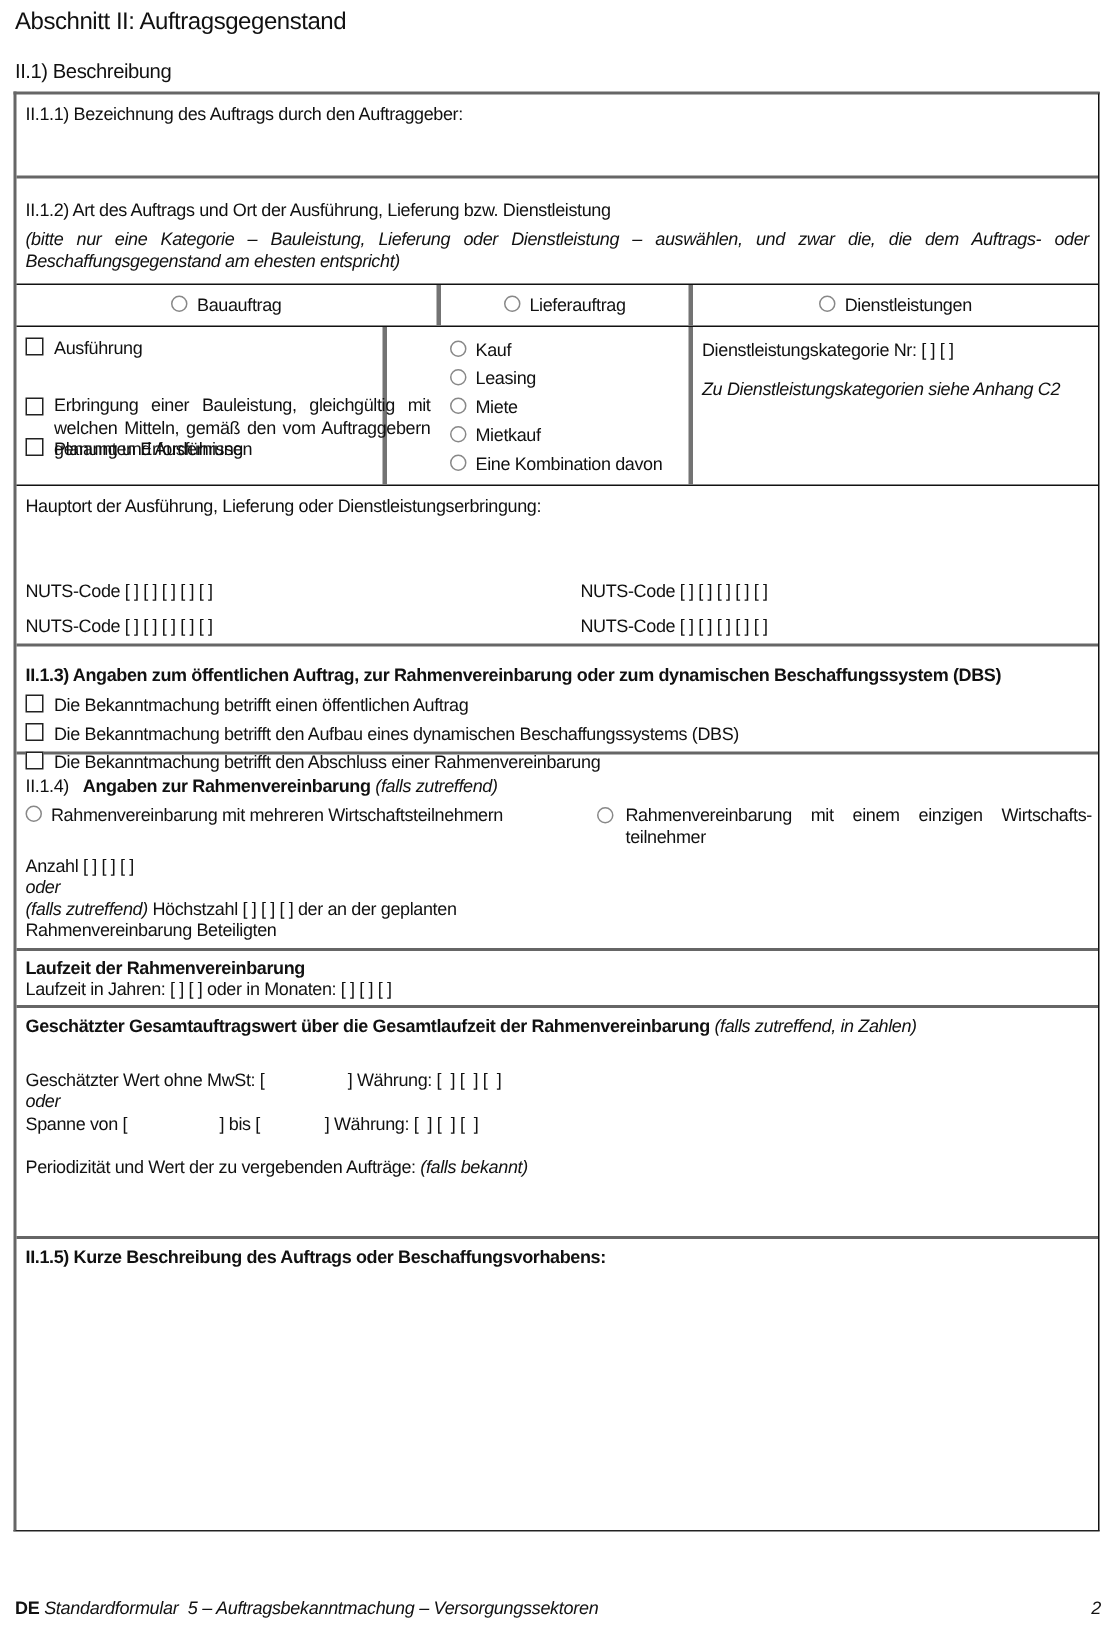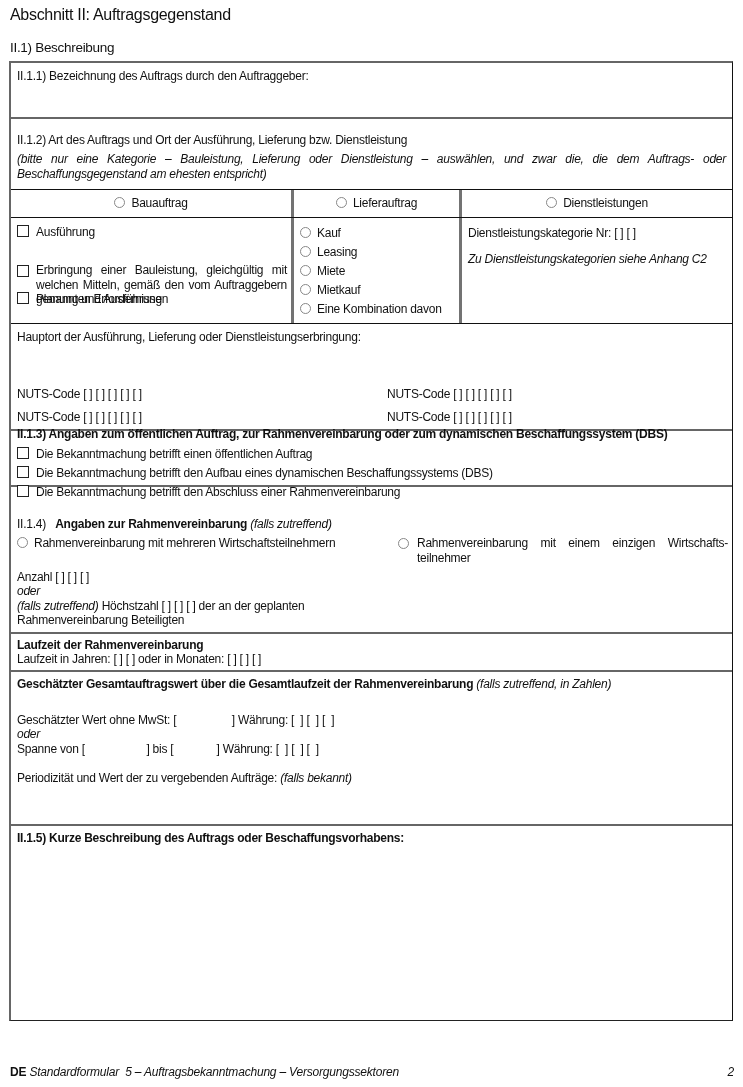--- a/index.html
+++ b/index.html
@@ -51,21 +51,21 @@
     </div>
     <div class="col3" style="left:283px; width:168px;">
       <div style="text-align:center; padding-top:6px;"><span class="radio"></span><span>Lieferauftrag</span></div>
     </div>
     <div class="col3" style="left:451px; right:0; border-right:none;">
       <div style="text-align:center; padding-top:6px;"><span class="radio"></span><span>Dienstleistungen</span></div>
     </div>
   </div>
 
   <div class="block txt" style="top:155px; height:106px; border-bottom:1px solid #111;">
-    <div class="col3" style="left:0; width:283px;">
+    <div class="col3" style="left:0; width:247px;">
       <div style="position:absolute; left:6px; top:7px;"><span class="check"></span><span>Ausführung</span></div>
       <div style="position:absolute; left:6px; top:26px;margin-top:48px;"><span class="check"></span><span>Planung und Ausführung</span></div>
       <div style="position:absolute; left:6px; top:45px; width:270px;">
         <span class="check" style="position:absolute; left:0; top:2px;"></span>
         <div class="justify" style="margin-left:19px; line-height:14.5px;">Erbringung einer Bauleistung, gleichgültig mit welchen Mitteln, gemäß den vom Auftraggebern genannten Erfordernissen</div>
       </div>
     </div>
     <div class="col3" style="left:283px; width:168px;">
       <div style="position:absolute; left:6px; top:8px;"><span class="radio"></span><span>Kauf</span></div>
       <div style="position:absolute; left:6px; top:27px;"><span class="radio"></span><span>Leasing</span></div>
@@ -80,21 +80,21 @@
   </div>
 
   <div class="block txt" style="top:261px; height:107px;">
     <div class="lbl" style="left:6px; top:6px;">Hauptort der Ausführung, Lieferung oder Dienstleistungserbringung:</div>
     <div class="lbl" style="left:6px; top:63px;">NUTS-Code [  ] [  ] [  ] [  ] [  ]</div>
     <div class="lbl" style="left:376px; top:63px;">NUTS-Code [  ] [  ] [  ] [  ] [  ]</div>
     <div class="lbl" style="left:6px; top:86px;">NUTS-Code [  ] [  ] [  ] [  ] [  ]</div>
     <div class="lbl" style="left:376px; top:86px;">NUTS-Code [  ] [  ] [  ] [  ] [  ]</div>
   </div>
 
-  <div class="block txt" style="top:360px; height:64px;">
+  <div class="block txt" style="top:376px; height:64px;">
     <div class="lbl" style="left:6px; top:4px; font-weight:bold;">II.1.3) Angaben zum öffentlichen Auftrag, zur Rahmenvereinbarung oder zum dynamischen Beschaffungssystem (DBS)</div>
     <div class="lbl" style="left:6px; top:24px;"><span class="check"></span><span>Die Bekanntmachung betrifft einen öffentlichen Auftrag</span></div>
     <div class="lbl" style="left:6px; top:43px;"><span class="check"></span><span>Die Bekanntmachung betrifft den Aufbau eines dynamischen Beschaffungssystems (DBS)</span></div>
     <div class="lbl" style="left:6px; top:62px;"><span class="check"></span><span>Die Bekanntmachung betrifft den Abschluss einer Rahmenvereinbarung</span></div>
   </div>
 
   <div class="block txt" style="top:450px; height:121px;">
     <div class="lbl" style="left:6px; top:4px;">
       <span>II.1.4)</span>&nbsp;&nbsp;
       <b>Angaben zur Rahmenvereinbarung</b>

